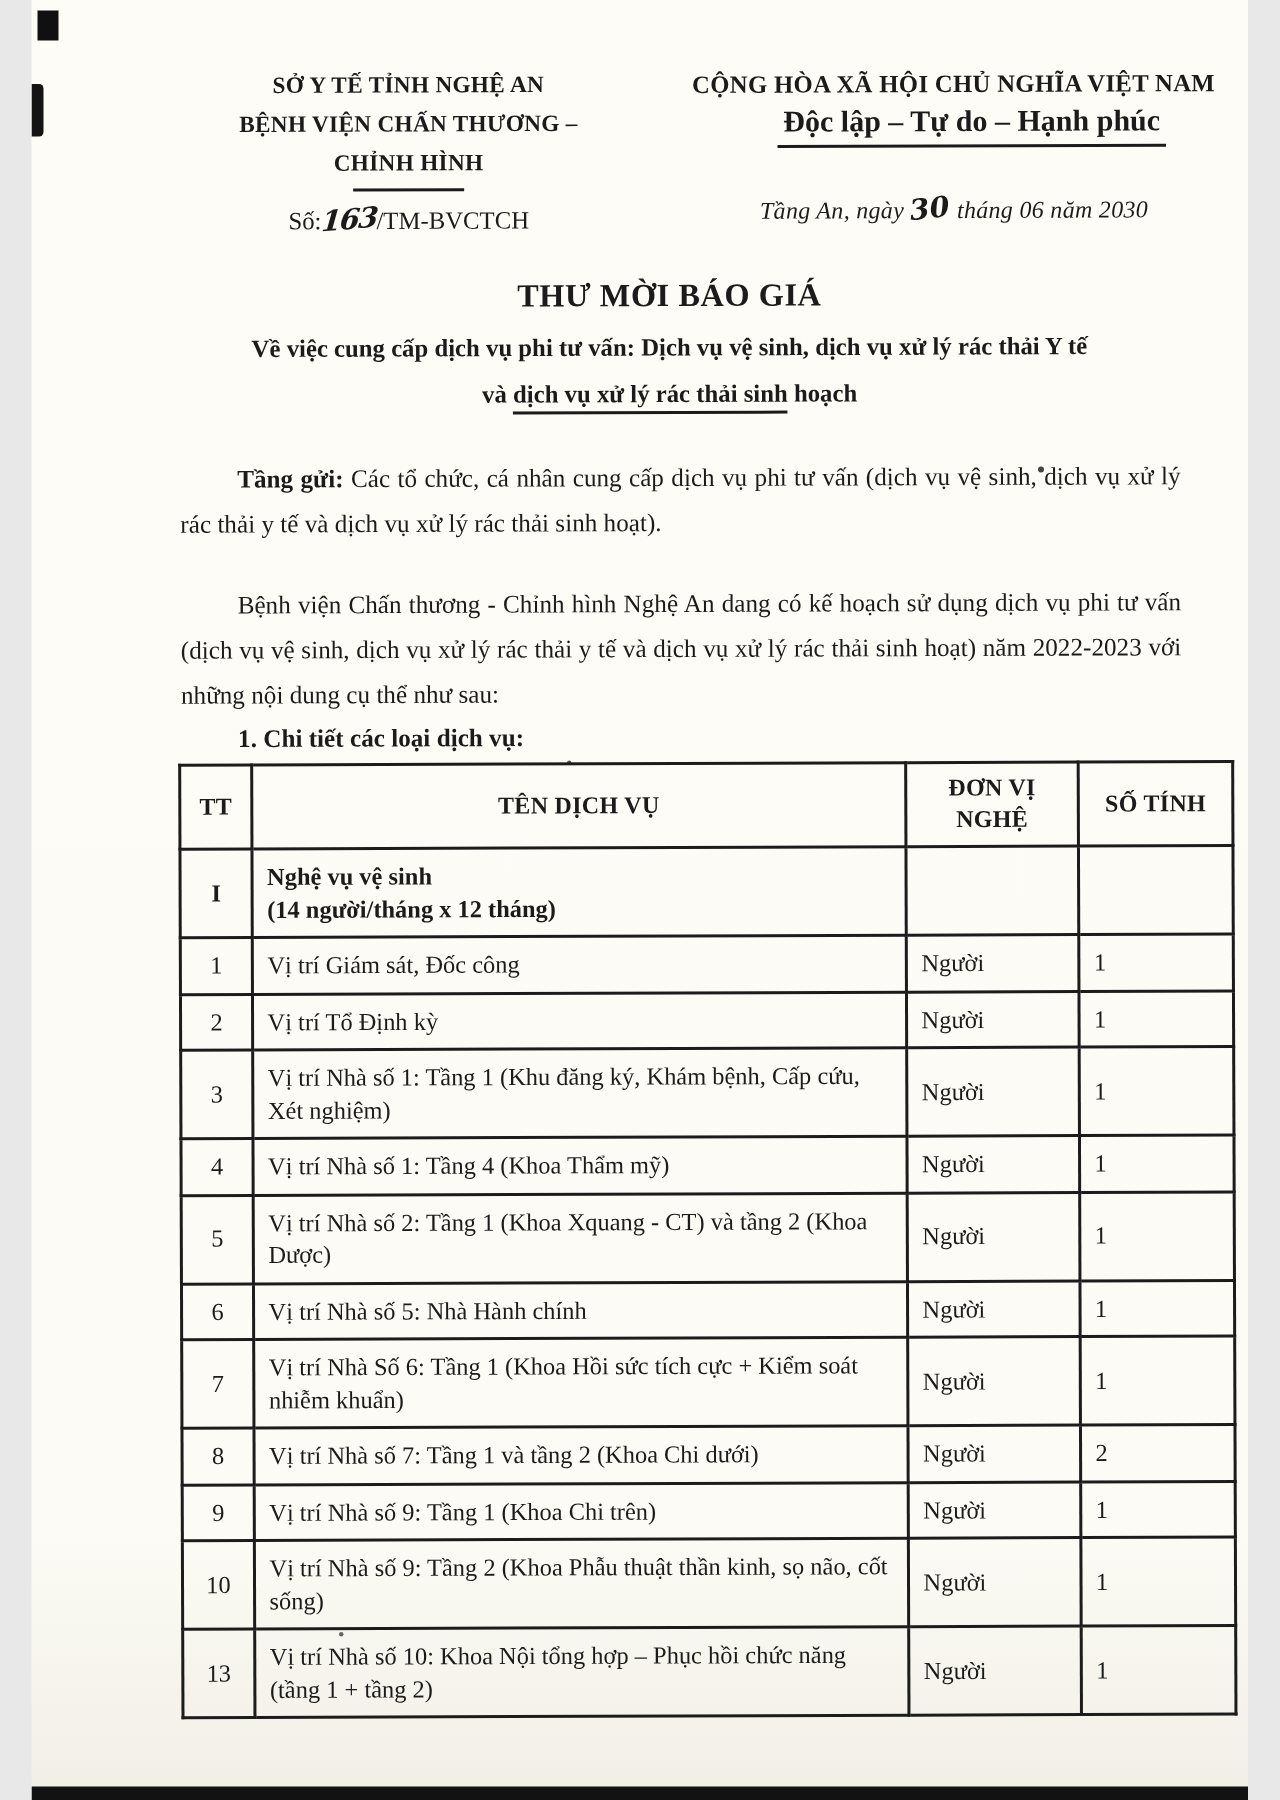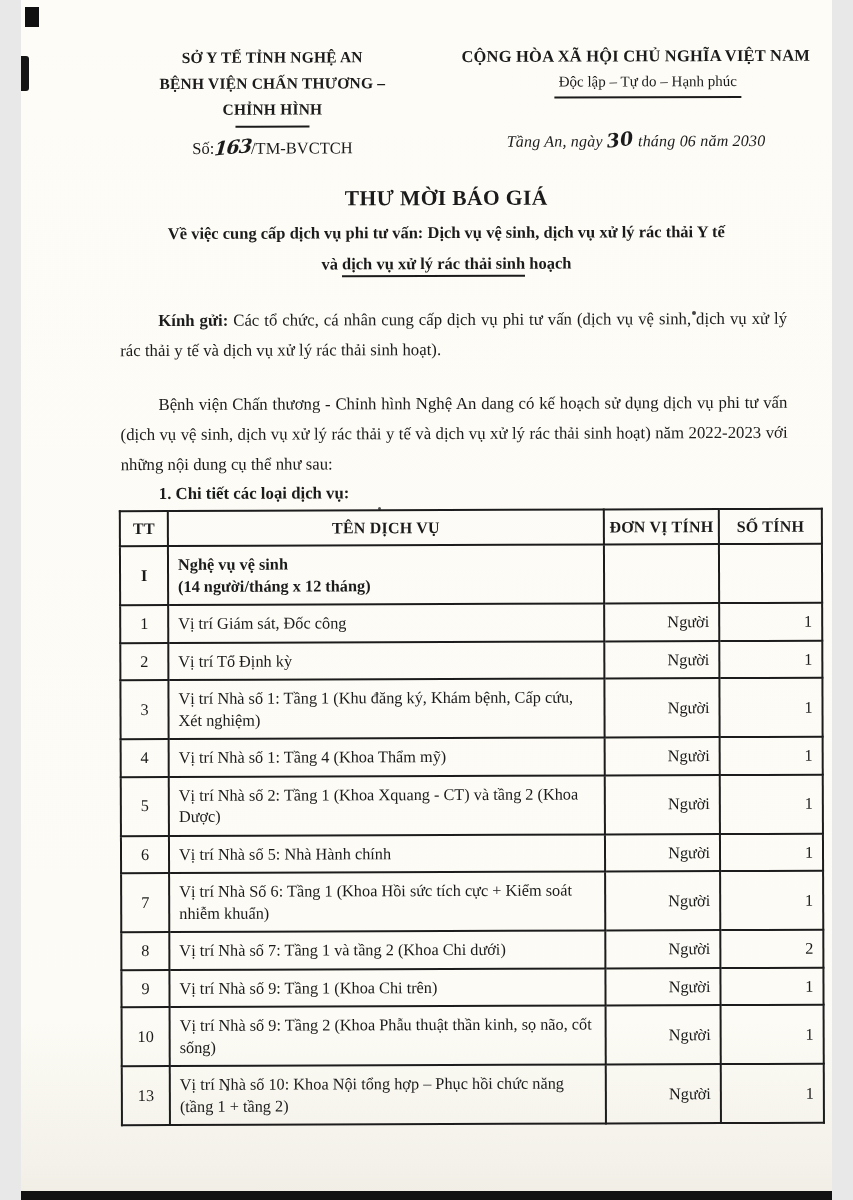--- a/index.html
+++ b/index.html
@@ -27,21 +27,21 @@
 
   
   .head{display:flex;padding:44px 50px 0 88px;}
   .head-left{flex:0 0 330px;text-align:center;}
   .head-right{flex:1;text-align:center;padding-left:12px;}
   .org-line{font-weight:bold;font-size:15.5px;line-height:26px;letter-spacing:.2px;}
   .org-underline{width:74px;height:0;border-top:2px solid #1b1b1b;margin:3px auto 8px auto;}
   .doc-number{font-size:16.5px;margin-top:2px;}
   .hand{display:inline-block;font-family:"DejaVu Serif", serif;font-style:italic;font-weight:bold;font-size:19px;transform:skewX(-10deg) rotate(-5deg);letter-spacing:-1px;}
   .national-motto{font-weight:bold;font-size:16.5px;line-height:26px;letter-spacing:.2px;}
-  .motto2{display:inline-block;font-weight:normal;font-size:15px;border-bottom:2px solid #1b1b1b;padding:0 4px 3px 4px;line-height:24px;margin-left:24px;}
+  .motto2{display:inline-block;font-weight:bold;font-size:20px;border-bottom:2px solid #1b1b1b;padding:0 4px 3px 4px;line-height:24px;margin-left:24px;}
   .dateline{font-style:italic;font-size:16px;margin-top:30px;letter-spacing:.2px;}
   .hand-day{display:inline-block;font-family:"DejaVu Serif", serif;font-style:italic;font-weight:bold;font-size:19px;transform:rotate(-6deg);}
 
   
   .doc-title{text-align:center;font-weight:bold;font-size:21.5px;margin-top:28px;letter-spacing:.4px;}
   .doc-subtitle{text-align:center;font-weight:bold;font-size:16.5px;line-height:31px;margin-top:6px;padding:0 60px;}
   .u-part{border-bottom:2px solid #1b1b1b;padding-bottom:2px;}
 
   
   .body-text{padding:0 86px 0 100px;}
@@ -54,21 +54,21 @@
   
   table.svc{border-collapse:collapse;margin-left:98px;width:662px;table-layout:fixed;}
   .svc th,.svc td{border:2px solid #1c1c1c;padding:7px 9px;font-size:16.3px;line-height:1.32;vertical-align:middle;}
   .svc th{font-size:16px;font-weight:bold;text-align:center;padding:6px 4px;letter-spacing:.2px;}
   .col-tt{width:38px;text-align:center;}
   .col-name{width:426px;text-align:left;}
   .col-unit{width:105px;text-align:center;}
   .col-qty{width:93px;text-align:center;}
   tr.bold-row td{font-weight:bold;}
   .svc td.cell-tt{text-align:center;}
-  .svc td.cell-unit,.svc td.cell-qty{text-align:right;}
+  .svc td.cell-unit,.svc td.cell-qty{text-align:left;}
 </style>
 </head>
 <body>
 
 <div class="page">
 
   <div class="corner-mark"></div>
   <div class="edge-mark"></div>
   <div class="speck1"></div>
   <div class="speck2"></div>
@@ -92,31 +92,31 @@
     </div>
 
     <div class="doc-title">THƯ MỜI BÁO GIÁ</div>
 
     <div class="doc-subtitle">
       <span>Về việc cung cấp dịch vụ phi tư vấn: Dịch vụ vệ sinh, dịch vụ xử lý rác thải Y tế</span><br>
       <span>và </span><span class="u-part">dịch vụ xử lý rác thải sinh</span><span> hoạch</span>
     </div>
 
     <div class="body-text">
-      <p class="para para-1"><span class="lead-bold">Kính gửi:</span><span> Các tổ chức, cá nhân cung cấp dịch vụ phi tư vấn (dịch vụ vệ sinh, dịch vụ xử lý rác thải y tế và dịch vụ xử lý rác thải sinh hoạt).</span></p>
+      <p class="para para-1"><span class="lead-bold">Tầng gửi:</span><span> Các tổ chức, cá nhân cung cấp dịch vụ phi tư vấn (dịch vụ vệ sinh, dịch vụ xử lý rác thải y tế và dịch vụ xử lý rác thải sinh hoạt).</span></p>
       <p class="para para-2">Bệnh viện Chấn thương -  Chỉnh hình Nghệ An dang có kế hoạch sử dụng dịch vụ phi tư vấn (dịch vụ vệ sinh, dịch vụ xử lý rác thải y tế và dịch vụ xử lý rác thải sinh hoạt) năm 2022-2023 với những nội dung cụ thể như sau:</p>
       <div class="section-heading">1.  Chi tiết các loại dịch vụ:</div>
     </div>
 
     <table class="svc">
       <thead>
         <tr>
           <th class="col-tt">TT</th>
           <th class="col-name">TÊN DỊCH VỤ</th>
-          <th class="col-unit">ĐƠN VỊ TÍNH</th>
+          <th class="col-unit">ĐƠN VỊ NGHỆ</th>
           <th class="col-qty">SỐ TÍNH</th>
         </tr>
       </thead>
       <tbody>
           <tr class="bold-row">
             <td class="cell-tt">I</td>
             <td class="cell-name">
               <div>Nghệ vụ vệ sinh</div>
               <div>(14 người/tháng x 12 tháng)</div>
             </td>

